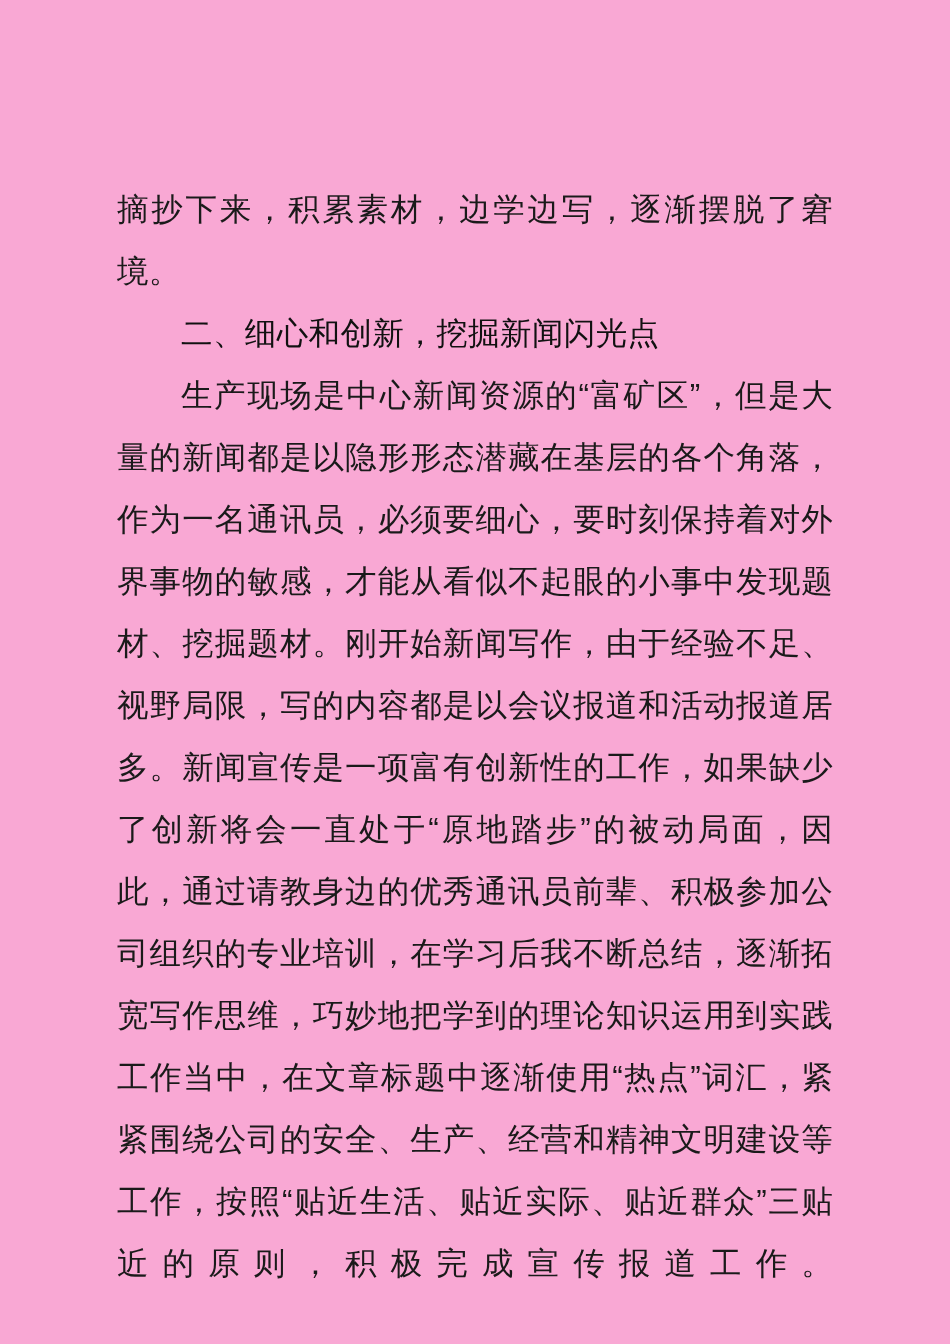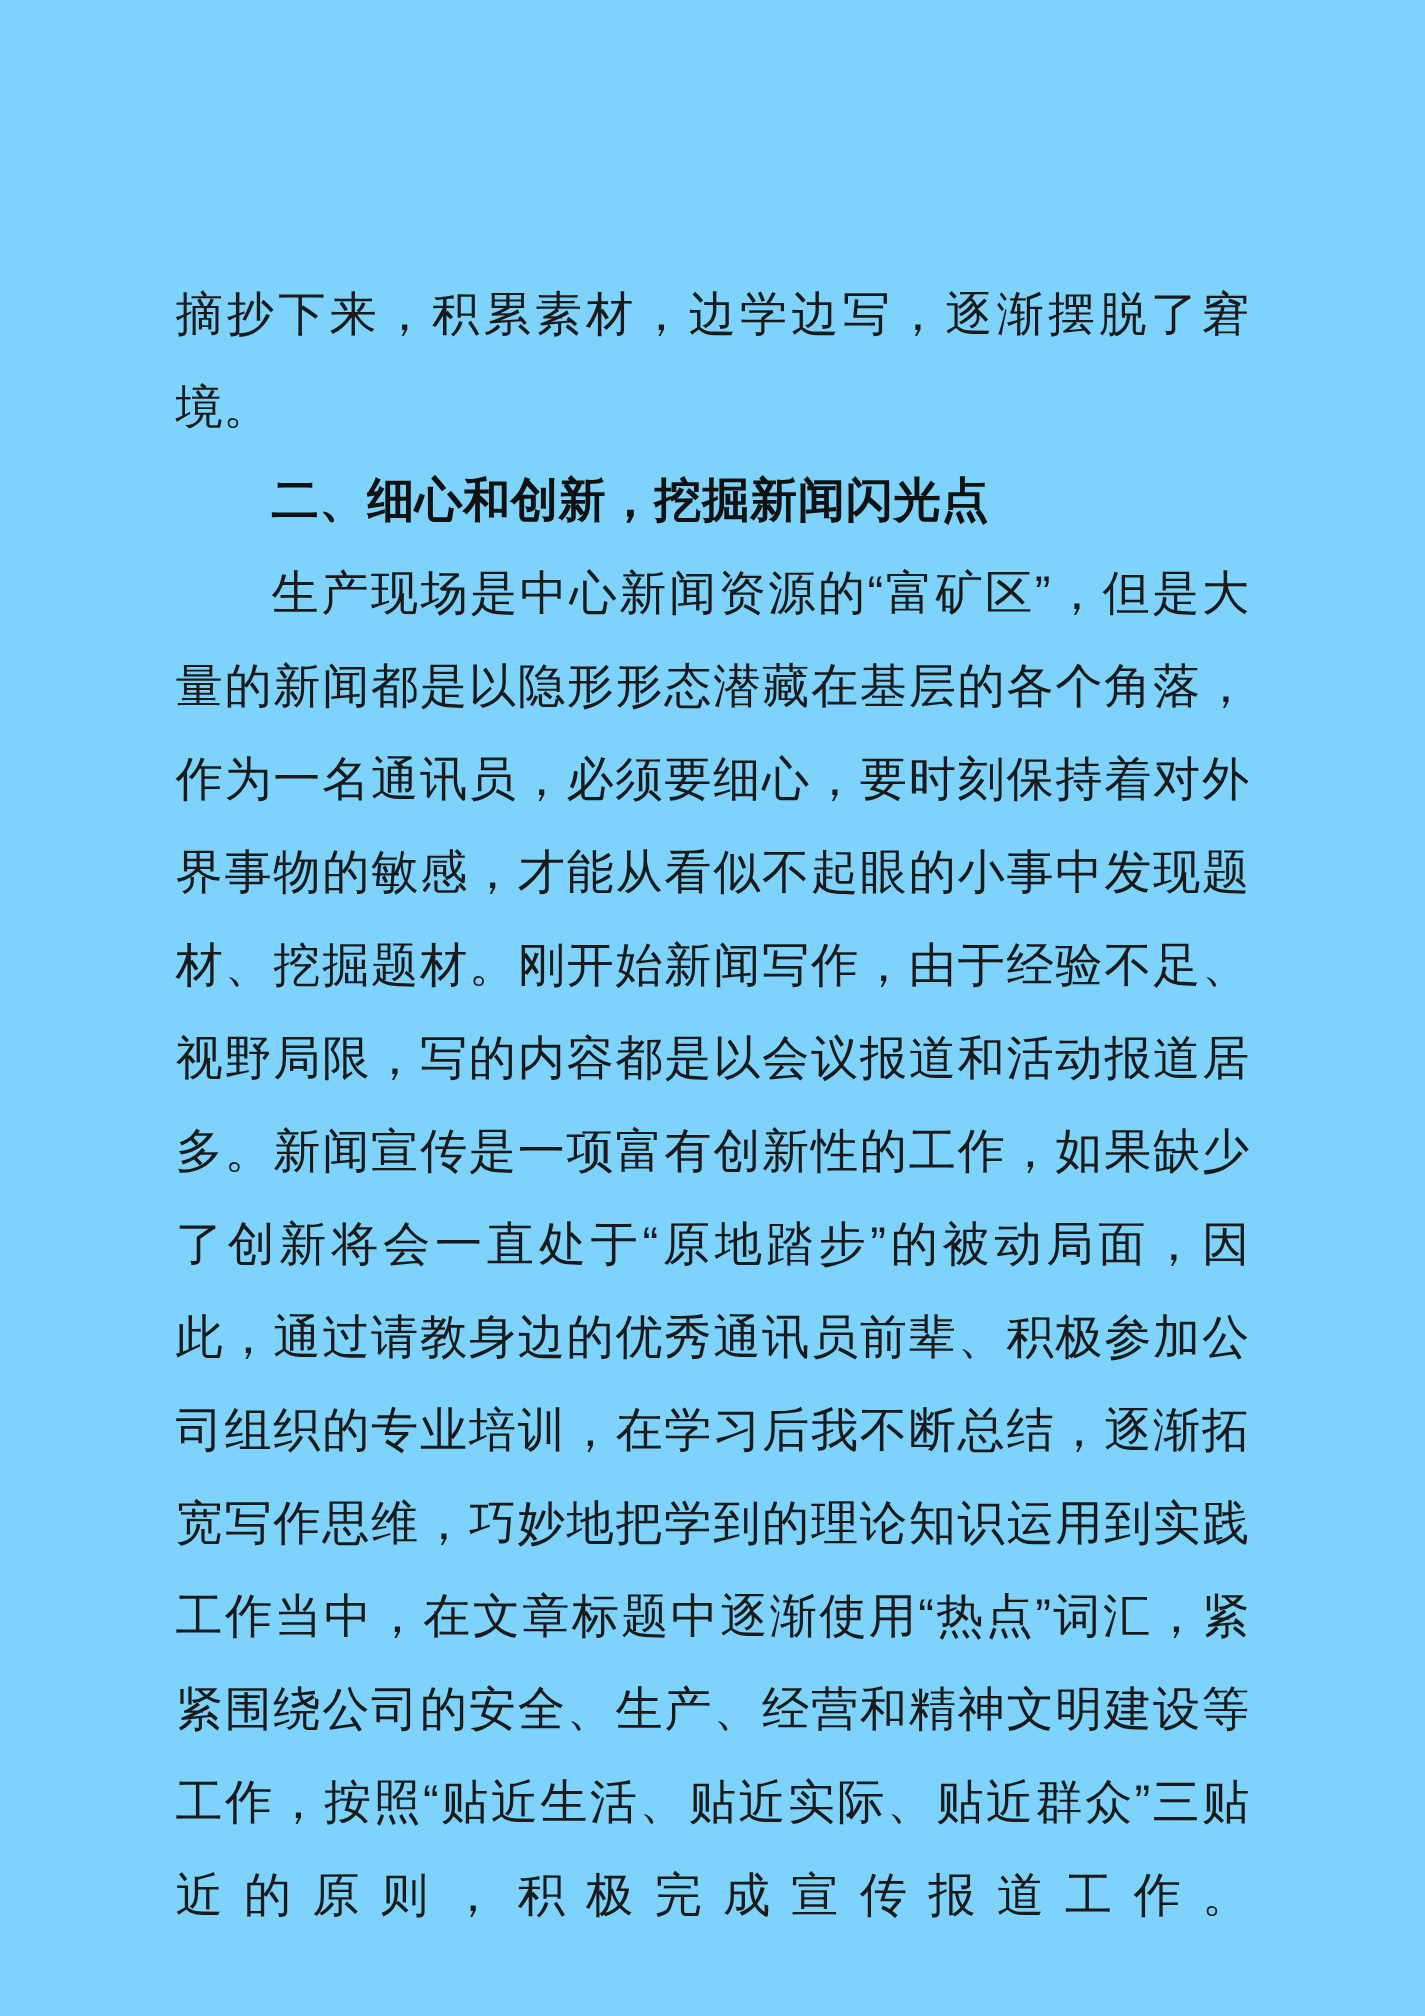--- a/index.html
+++ b/index.html
@@ -16,21 +16,21 @@
     color: #000000;
     -webkit-font-smoothing: antialiased;
   }
 
   #page {
     position: absolute;
     left: 0;
     top: 0;
     width: 950px;
     height: 1344px;
-    background: #7dd3fc;
+    background: #f9a8d4;
   }
 
   #content {
     position: absolute;
     left: 117px;
     top: 178px;
     width: 716px;
   }
 
   
@@ -59,21 +59,21 @@
   .para.nostretch::after {
     display: none;
   }
 
   
   .heading {
     margin: 0;
     padding: 0;
     font-size: 31.5px;
     line-height: 62px;
-    font-weight: bold;
+    font-weight: normal;
     text-indent: 64px;
     text-align: left;
     color: #111111;
     letter-spacing: 0.4px;
     white-space: nowrap;
   }
 </style>
 </head>
 <body>
 

